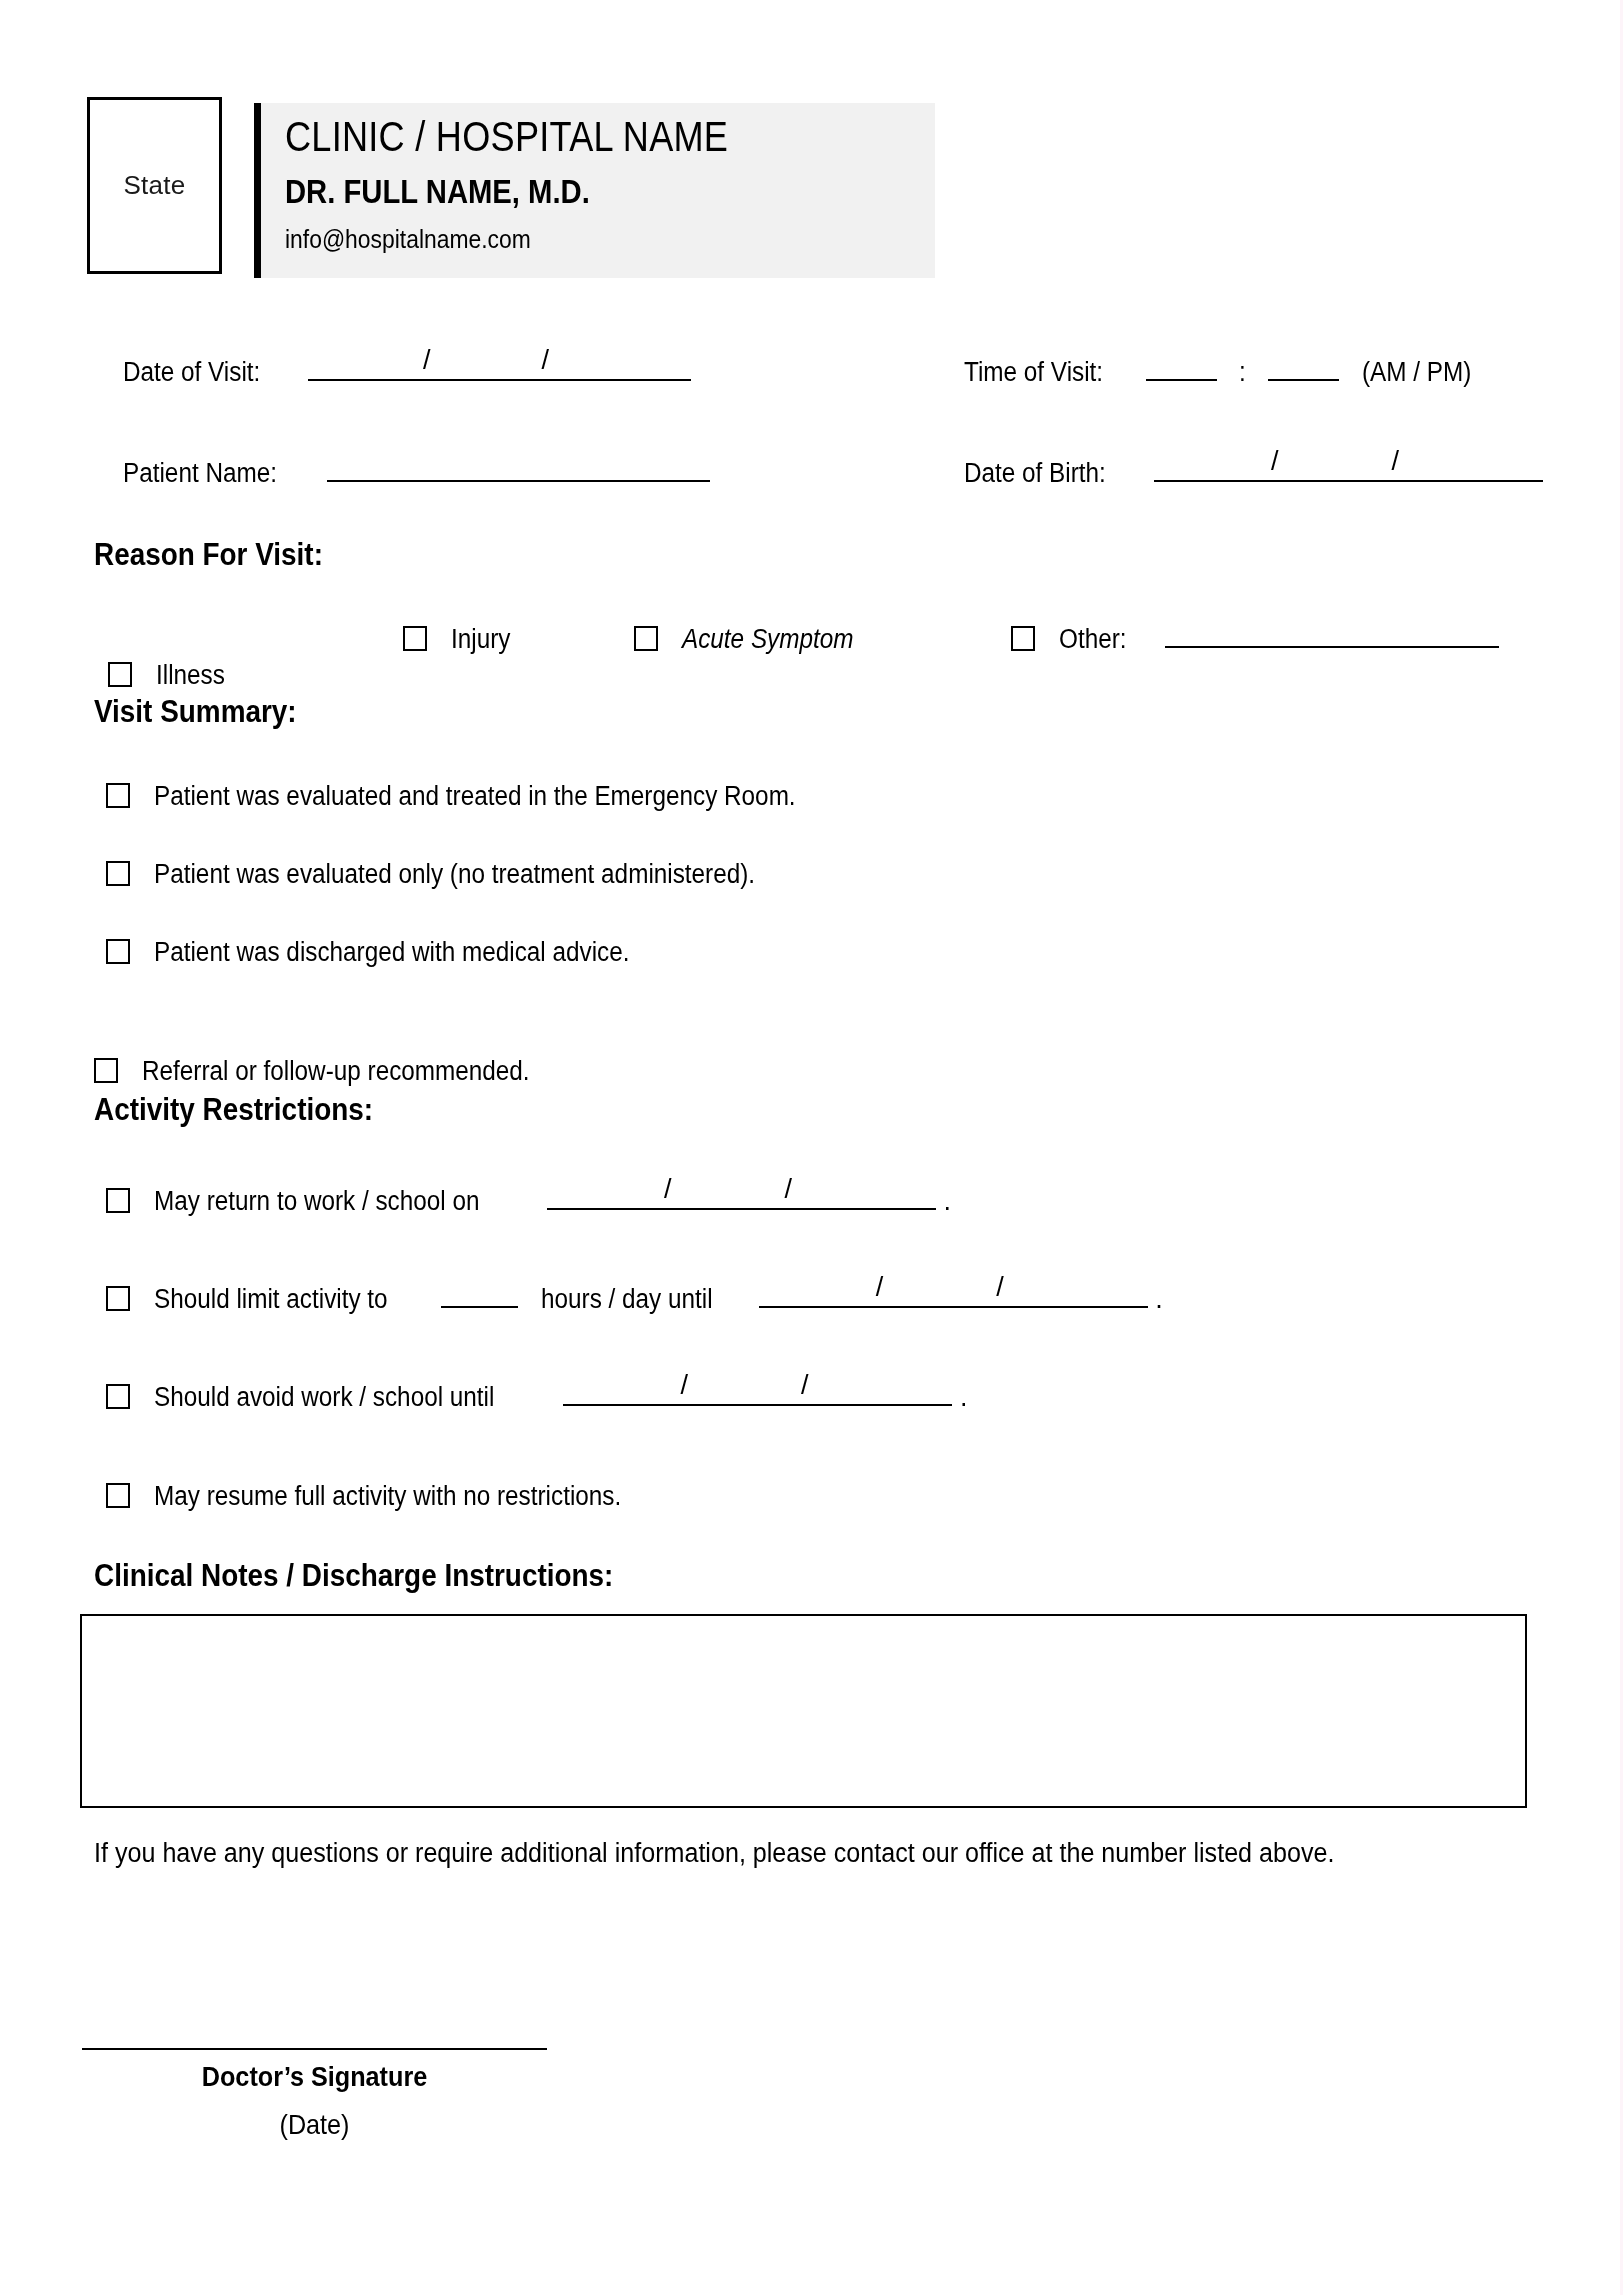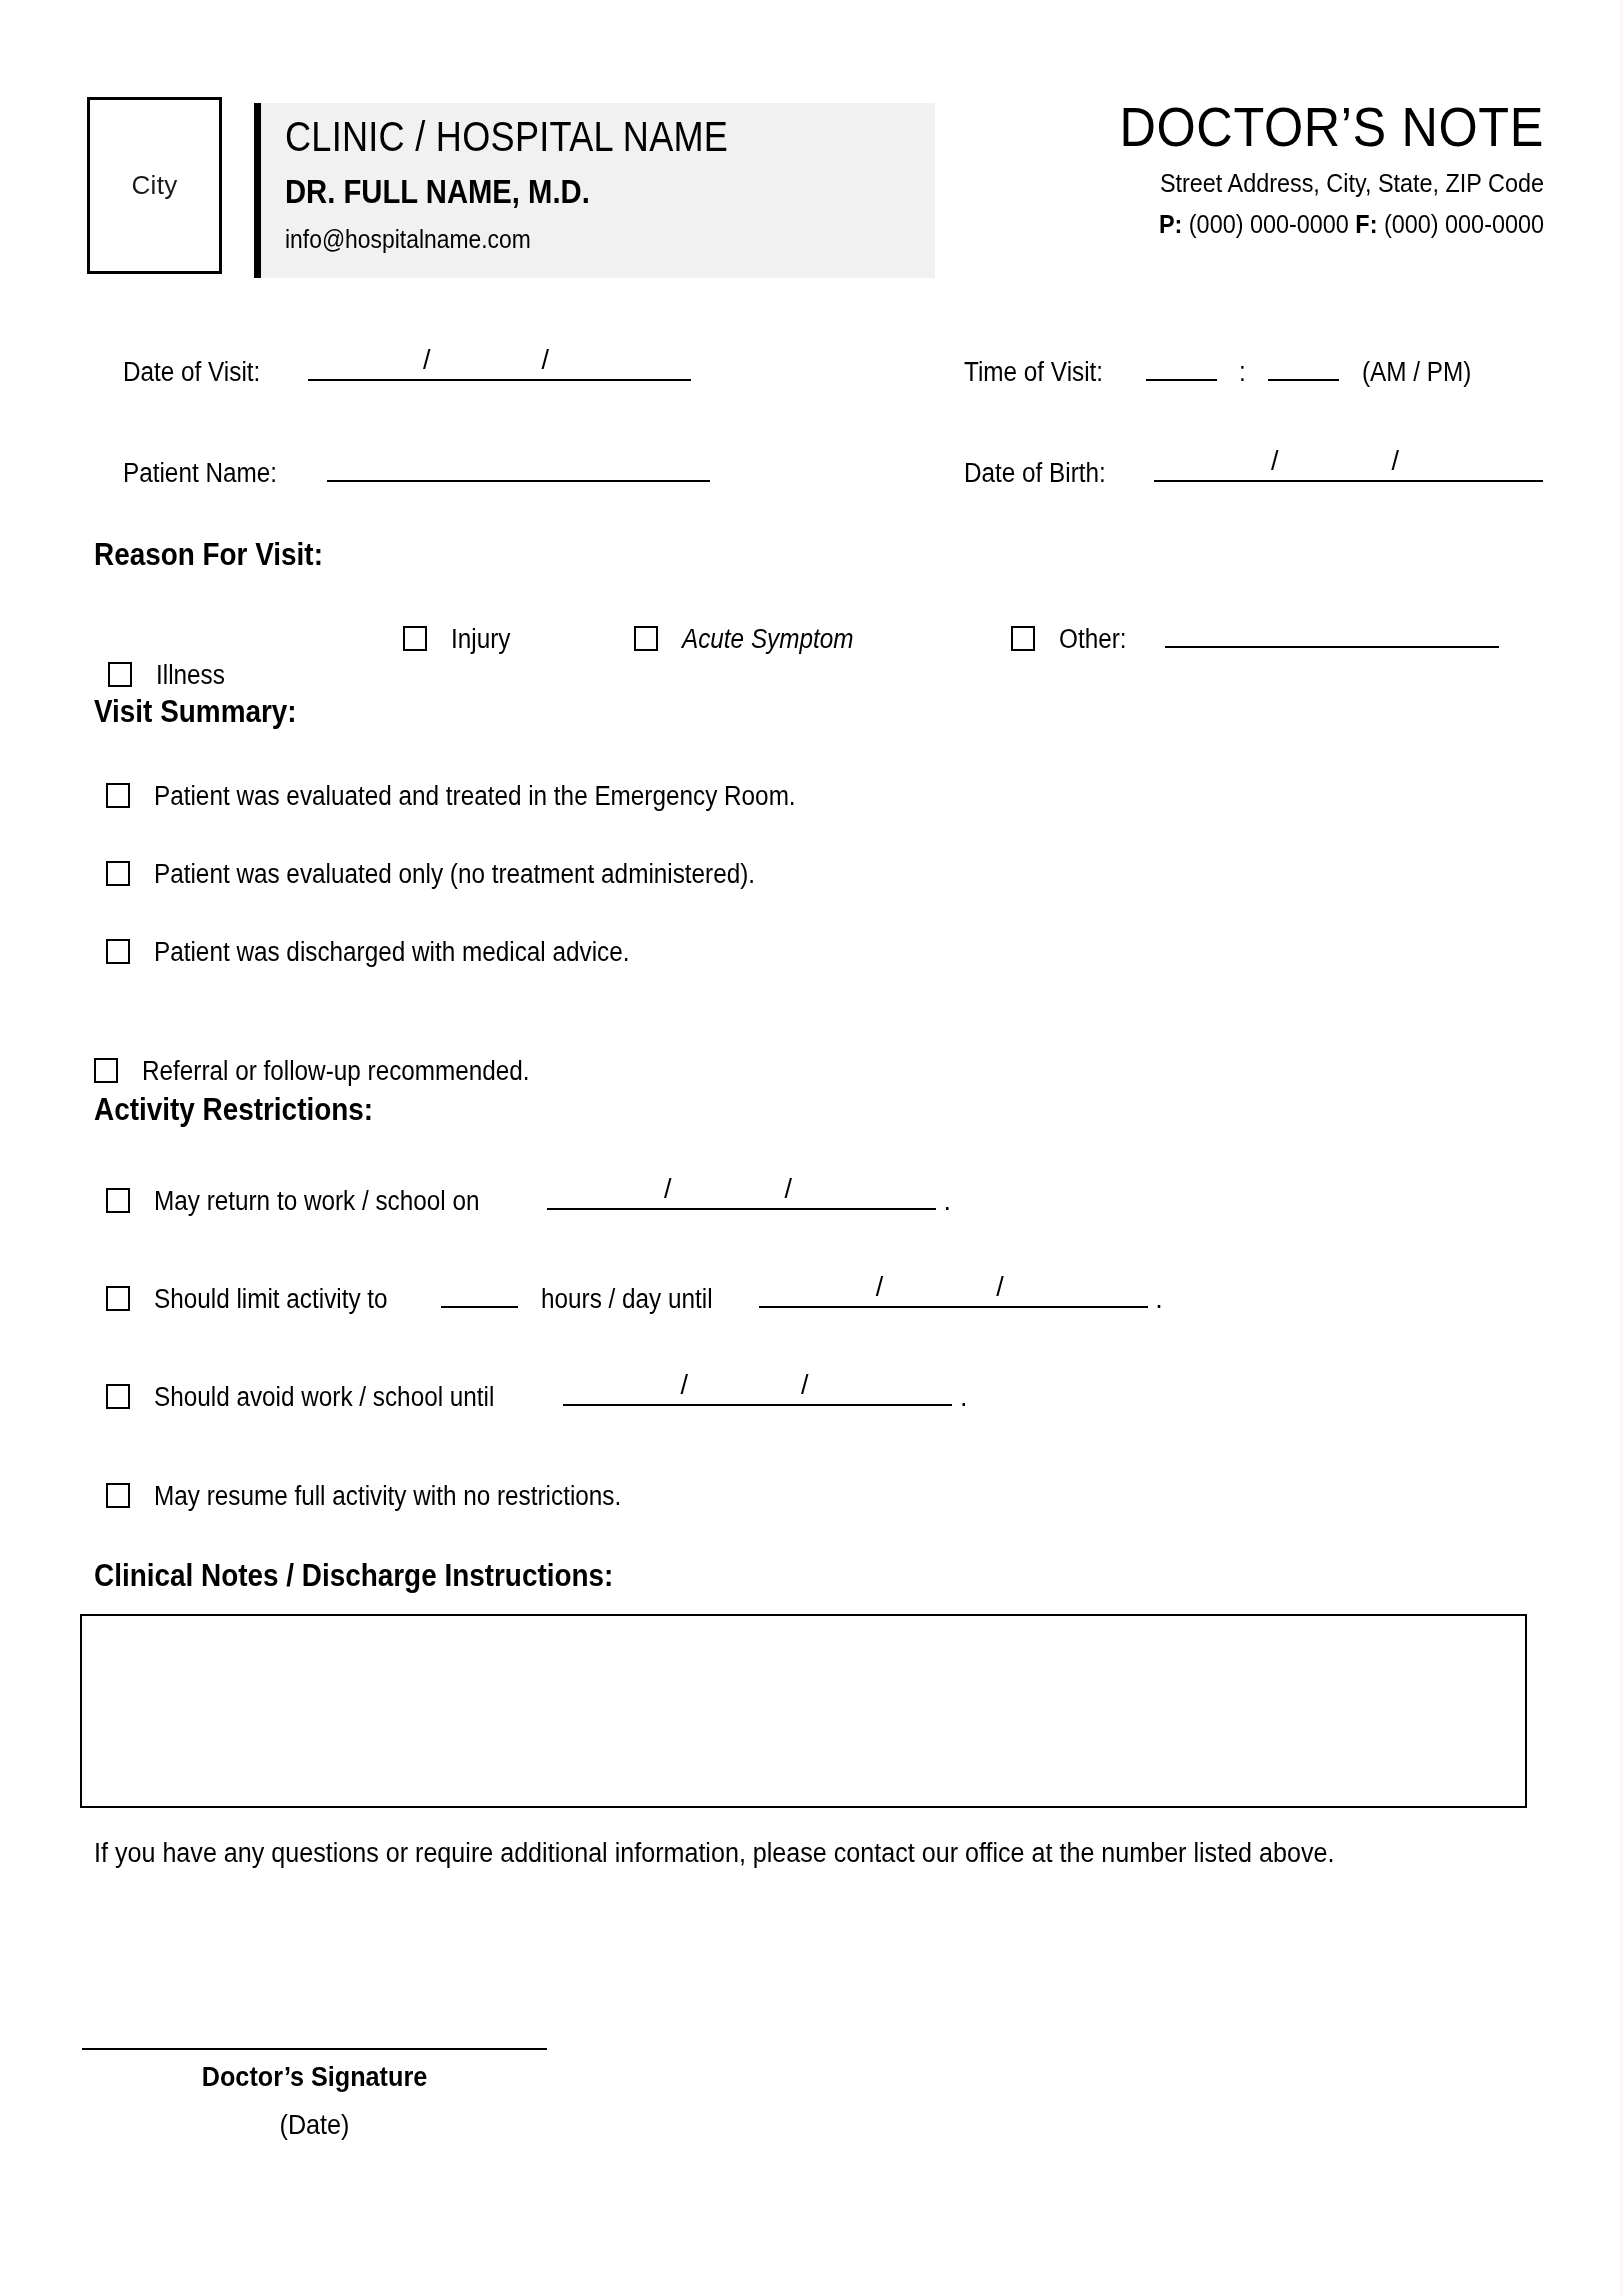--- a/index.html
+++ b/index.html
@@ -249,39 +249,29 @@
 </style>
 </head>
 <body>
 
 <div class="page">
   <div class="edge-trim"></div>
 
   <div class="header">
 
     <div class="logo-box">
-      <span class="logo-label">City</span>
+      <span class="logo-label">State</span>
     </div>
 
     <div class="clinic-band">
       <div class="clinic-name">CLINIC / HOSPITAL NAME</div>
       <div class="doctor-name">DR. FULL NAME, M.D.</div>
       <div class="clinic-email">info@hospitalname.com</div>
     </div>
 
-    <div class="note-block">
-      <div class="note-title">DOCTOR’S NOTE</div>
-      <div class="note-address">Street Address, City, State, ZIP Code</div>
-      <div class="note-phones">
-        <b>P:</b>
-        <span>(000) 000-0000</span>
-        <b>F:</b>
-        <span>(000) 000-0000</span>
-      </div>
-    </div>
   </div>
 
   <div class="body-area">
 
     <div class="field-row" style="left:95px; top:357px;">
       <span class="flabel">Date of Visit:</span>
       <span class="dategrp" style="width:383px; margin-left:25px;">
         <span class="slashes">
           <span style="display:inline-block;width:115px;"></span><span>/</span><span style="display:inline-block;width:111px;"></span><span>/</span>
         </span>

